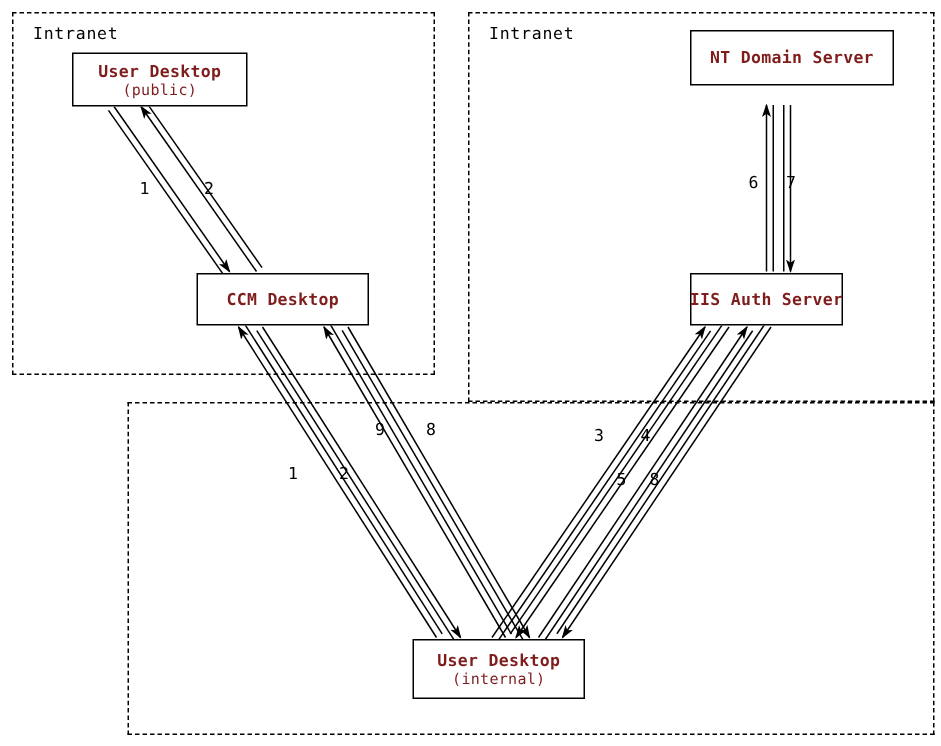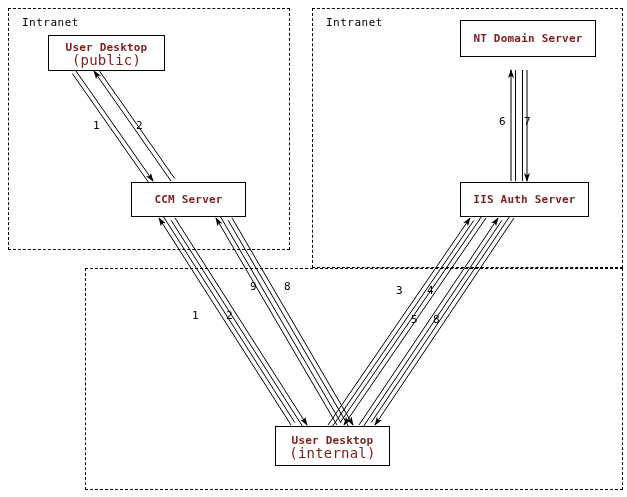--- a/index.html
+++ b/index.html
@@ -47,21 +47,21 @@
     color: #7f1d1d;
   }
   .node-title {
     font-size: 11px;
     font-weight: bold;
     white-space: nowrap;
     letter-spacing: 0.2px;
     line-height: 14px;
   }
   .node-sub {
-    font-size: 14px;
+    font-size: 10px;
     white-space: nowrap;
     letter-spacing: 0.2px;
     line-height: 11px;
   }
   .edge-label {
     position: absolute;
     font-size: 11px;
     color: #000000;
     white-space: nowrap;
     line-height: 12px;
@@ -113,26 +113,26 @@
         <line x1="510.26412423471635" y1="215.49136844746656" x2="371.26412423471635" y2="422.4913684474665" stroke="#000000" stroke-width="1"></line>
       </g>
   </svg>
 
   <div id="nodes">
       <div class="node" style="left: 48px; top: 35px; width: 117px; height: 36px;">
         <div class="node-title">User Desktop</div>
         <div class="node-sub">(public)</div>
       </div>
       <div class="node" style="left: 131px; top: 182px; width: 115px; height: 35px;">
-        <div class="node-title">CCM Server</div>
+        <div class="node-title">CCM Desktop</div>
       </div>
       <div class="node" style="left: 460px; top: 20px; width: 136px; height: 37px;">
         <div class="node-title">NT Domain Server</div>
       </div>
-      <div class="node" style="left: 460px; top: 182px; width: 129px; height: 35px;">
+      <div class="node" style="left: 460px; top: 182px; width: 102px; height: 35px;">
         <div class="node-title">IIS Auth Server</div>
       </div>
       <div class="node" style="left: 275px; top: 426px; width: 115px; height: 40px;">
         <div class="node-title">User Desktop</div>
         <div class="node-sub">(internal)</div>
       </div>
     </div>
 
   <div id="edge-labels">
       <div class="edge-label" style="left: 93px; top: 120px;">1</div>

